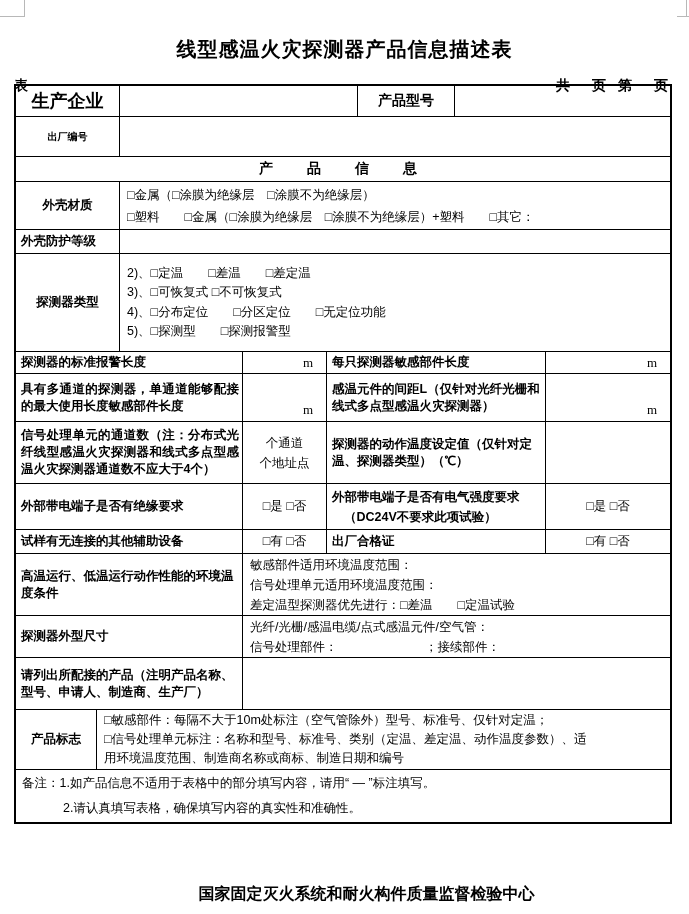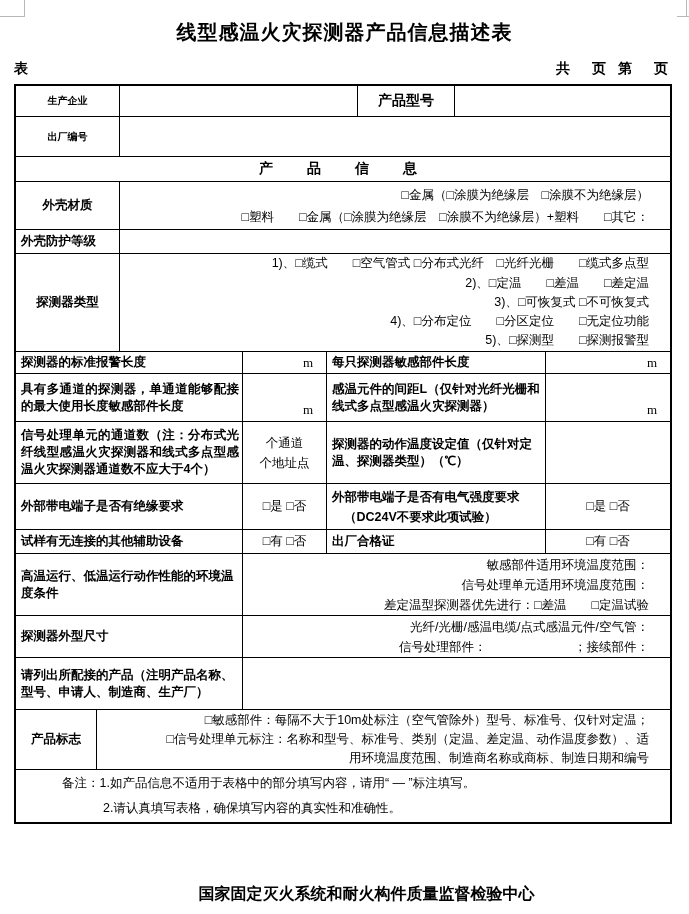--- a/index.html
+++ b/index.html
@@ -13,48 +13,48 @@
     overflow:hidden;
   }
   
   .corner { position:absolute; pointer-events:none; }
   .corner .v { position:absolute; width:1px; height:16px; background:#b8b8b8; top:0; }
   .corner .h { position:absolute; height:1px; width:25px; background:#b8b8b8; top:16px; }
   .corner.tl .v { left:24px; } .corner.tl .h { left:0; }
   .corner.tr { right:0; } .corner.tr .v { right:2px; } .corner.tr .h { right:0; width:12px; }
 
   .title {
-    margin-top:19px;
+    margin-top:36px;
     text-align:center;
     font-size:20px;
     font-weight:bold;
     letter-spacing:1px;
   }
   .subline {
     display:flex; justify-content:space-between;
     margin:14px 17px 4px 14px;
     font-size:14px; font-weight:bold;
   }
   .subline .right { letter-spacing:4px; }
 
   .tbl {
     position:absolute; left:14px; top:84px;
     width:658px;
     border:2px solid #000;
     font-size:12.5px;
   }
   .row { display:flex; border-bottom:1px solid #000; align-items:stretch; }
-  .row:last-child { border-bottom:none;padding-left:40px; }
+  .row:last-child { border-bottom:none; }
   .c { border-right:1px solid #000; display:flex; flex-direction:column; justify-content:center; overflow:hidden; }
   .c:last-child { border-right:none; }
   .c.flex { flex:1; }
   .lab { font-weight:bold; }
   .ctr { align-items:center; text-align:center; }
   .padl { padding-left:5px; padding-right:3px; }
-  .padc { padding-left:7px; padding-right:21px;align-items:flex-end; }
+  .padc { padding-left:7px; padding-right:3px; }
   .unit { align-items:flex-end; padding-right:13px; font-family:"Liberation Serif", serif; font-size:13px; }
   .bot { justify-content:flex-end; padding-bottom:3px; }
   .line { display:block; }
 
   
   .h31{height:31px}.h40{height:40px}.h25{height:25px}.h48{height:48px}
   .h24{height:24px}.h98{height:98px}.h22{height:22px}.h62{height:62px}
   .h46{height:46px}.h42{height:42px}.h52{height:52px}.h38{height:38px}
   .h60{height:60px}
 
@@ -94,21 +94,21 @@
   <div class="title">线型感温火灾探测器产品信息描述表</div>
 
   <div class="subline">
     <span>表</span>
     <span class="right">共　页 第　页</span>
   </div>
 
   <div class="tbl">
 
     <div class="row h31">
-      <div class="c wA ctr lab" style="font-size:10px">生产企业</div>
+      <div class="c wA ctr lab" style="font-size:18px">生产企业</div>
       <div class="c wB1"></div>
       <div class="c wB2 ctr lab" style="font-size:14px">产品型号</div>
       <div class="c flex"></div>
     </div>
 
     <div class="row h40">
       <div class="c wA ctr lab" style="font-size:10px">出厂编号</div>
       <div class="c flex"></div>
     </div>
 
@@ -125,21 +125,20 @@
     </div>
 
     <div class="row h24">
       <div class="c wA padl lab">外壳防护等级</div>
       <div class="c flex"></div>
     </div>
 
     <div class="row h98">
       <div class="c wA ctr lab">探测器类型</div>
       <div class="c flex padc lh19">
-        <span class="line">1)、□缆式　　□空气管式 □分布式光纤　□光纤光栅　　□缆式多点型</span>
         <span class="line">2)、□定温　　□差温　　□差定温</span>
         <span class="line">3)、□可恢复式 □不可恢复式</span>
         <span class="line">4)、□分布定位　　□分区定位　　□无定位功能</span>
         <span class="line">5)、□探测型　　□探测报警型</span>
       </div>
     </div>
 
     <div class="row h22">
       <div class="c w1 padl lab">探测器的标准报警长度</div>
       <div class="c w2 unit">m</div>

